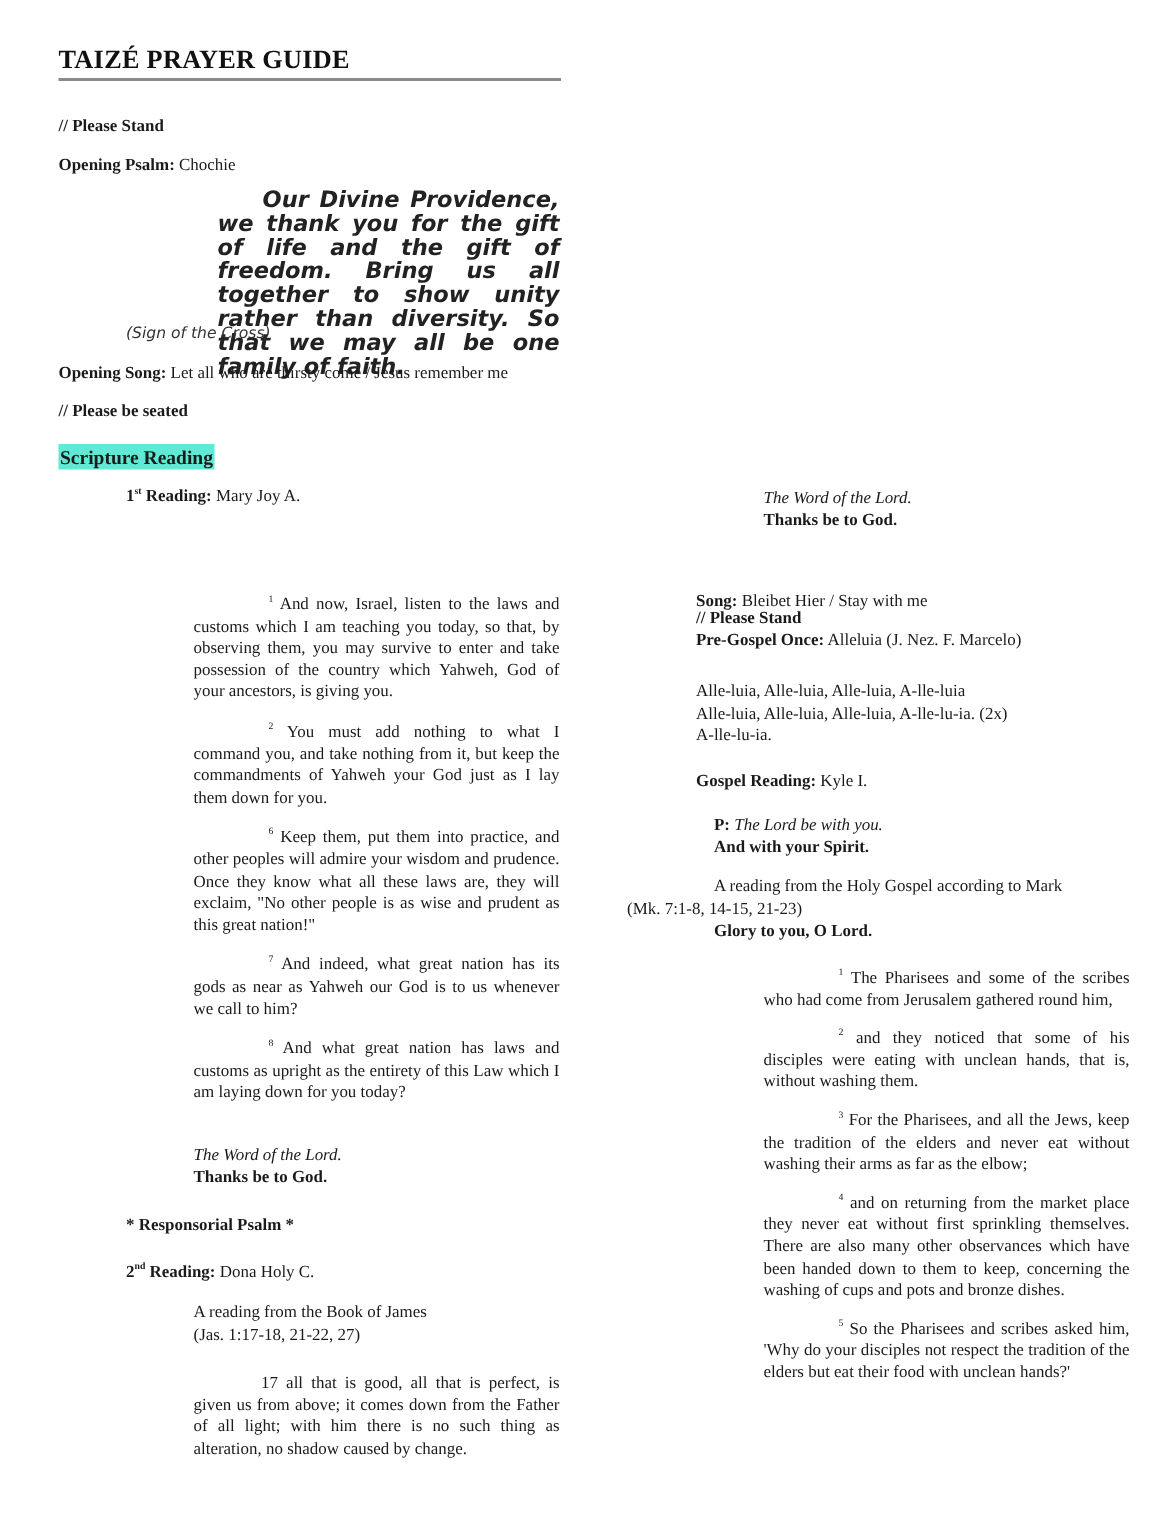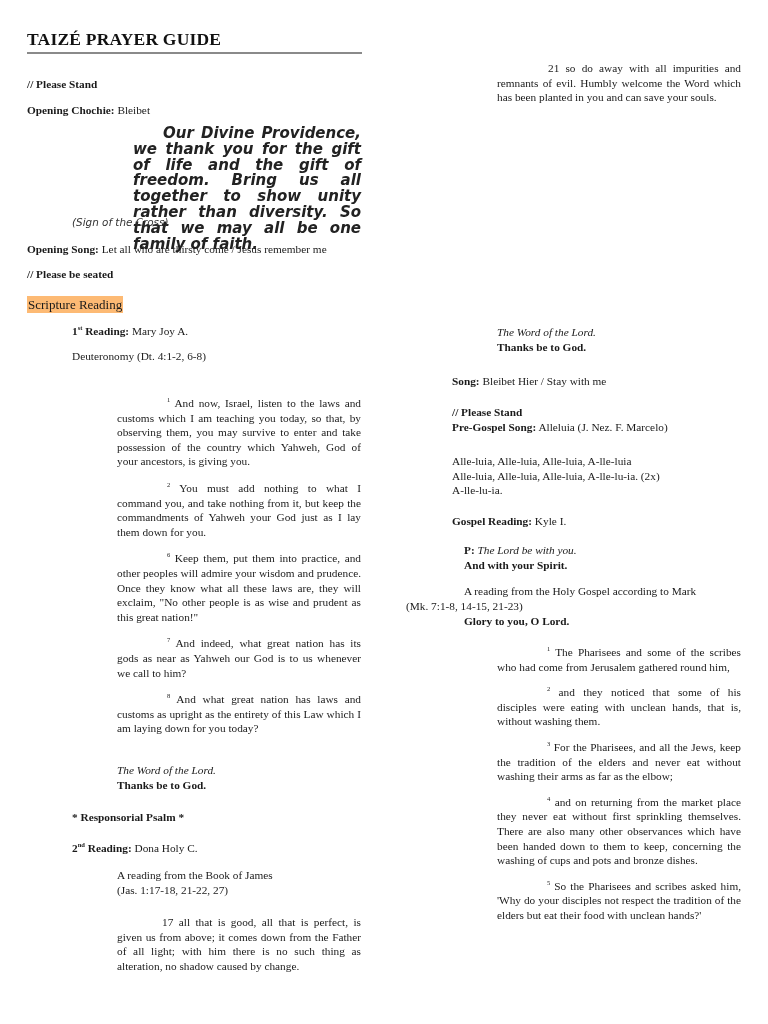--- a/index.html
+++ b/index.html
@@ -6,21 +6,21 @@
   html, body {
     width: 768px; height: 1024px; background: #ffffff; overflow: hidden;
   }
   body {
     font-family: "Liberation Serif", "DejaVu Serif", serif;
     color: #1a1a1a;
     font-size: 11.3px;
     line-height: 14.6px;
     position: relative;
   }
-  .abs { position: absolute; }
+  .abs { position: absolute; margin-left: 12px; }
   .b { font-weight: bold; }
   .i { font-style: italic; }
   .just { text-align: justify; }
   sup { font-size: 6.5px; vertical-align: super; line-height: 0; }
 
   
   .title {
     left: 27px; top: 29px; width: 335px;
     font-family: "Liberation Serif", serif;
     font-weight: bold; font-size: 17.5px; line-height: 20px;
@@ -35,37 +35,37 @@
     font-style: italic; font-weight: bold;
     font-size: 15px; line-height: 15.8px;
     text-align: justify;
     color: #222;
   }
   .sign-cross {
     font-family: "DejaVu Sans", sans-serif;
     font-style: italic; font-size: 10.4px; color: #333;
   }
   .highlight {
-    background: #fdba74;
-    font-weight: normal; font-size: 13px;
+    background: #5eead4;
+    font-weight: bold; font-size: 13px;
     padding: 1px 1px;
     line-height: 17px;
   }
   .para p { text-indent: 50px; }
 </style>
 </head>
 <body>
 
 <div class="abs title">TAIZÉ PRAYER GUIDE</div>
 
 <div class="abs b" style="left:27px; top:77px;">// Please Stand</div>
 
 <div class="abs" style="left:27px; top:103px;">
-  <span class="b">Opening Chochie:</span>
-  <span>Bleibet</span>
+  <span class="b">Opening Psalm:</span>
+  <span>Chochie</span>
 </div>
 
 <div class="abs prayer-text" style="left:133px; top:126px; width:228px; text-indent:30px;">Our Divine Providence, we thank you for the gift of life and the gift of freedom. Bring us all together to show unity rather than diversity. So that we may all be one family of faith.</div>
 
 <div class="abs sign-cross" style="left:72px; top:215px;text-align:center;">(Sign of the Cross)</div>
 
 <div class="abs" style="left:27px; top:242px; white-space:nowrap;">
   <span class="b">Opening Song:</span>
   <span>Let all who are thirsty come / Jesus remember me</span>
 </div>
@@ -75,21 +75,20 @@
 <div class="abs" style="left:27px; top:296px;">
   <span class="highlight">Scripture Reading</span>
 </div>
 
 <div class="abs" style="left:72px; top:324px;">
   <span class="b"><span>1</span><sup>st</sup> <span>Reading:</span></span>
   <span>Mary Joy A.</span>
 </div>
 
 <div class="abs" style="left:72px; top:349px; width:220px;">
-  <div>Deuteronomy (Dt. 4:1-2, 6-8)</div>
 </div>
 
 <div class="abs just para" style="left:117px; top:396px; width:244px;">
   <p><sup>1</sup> <span>And now, Israel, listen to the laws and customs which I am teaching you today, so that, by observing them, you may survive to enter and take possession of the country which Yahweh, God of your ancestors, is giving you.</span></p>
   <p style="margin-top:12px;"><sup>2</sup> <span>You must add nothing to what I command you, and take nothing from it, but keep the commandments of Yahweh your God just as I lay them down for you.</span></p>
   <p style="margin-top:12px;"><sup>6</sup> <span>Keep them, put them into practice, and other peoples will admire your wisdom and prudence. Once they know what all these laws are, they will exclaim, "No other people is as wise and prudent as this great nation!"</span></p>
   <p style="margin-top:12px;"><sup>7</sup> <span>And indeed, what great nation has its gods as near as Yahweh our God is to us whenever we call to him?</span></p>
   <p style="margin-top:12px;"><sup>8</sup> <span>And what great nation has laws and customs as upright as the entirety of this Law which I am laying down for you today?</span></p>
 </div>
 
@@ -106,37 +105,36 @@
 </div>
 
 <div class="abs" style="left:117px; top:868px;">
   <div>A reading from the Book of James</div>
   <div>(Jas. 1:17-18, 21-22, 27)</div>
 </div>
 
 <div class="abs just" style="left:117px; top:915px; width:244px; text-indent:45px;">17 all that is good, all that is perfect, is given us from above; it comes down from the Father of all light; with him there is no such thing as alteration, no shadow caused by change.</div>
 
 <div class="abs just" style="left:497px; top:49px; width:244px;">
-  <p style="text-indent:51px; margin-top:12px;">21 so do away with all impurities and remnants of evil. Humbly welcome the Word which has been planted in you and can save your souls.</p>
 </div>
 
 <div class="abs" style="left:497px; top:325px;">
   <div class="i">The Word of the Lord.</div>
   <div class="b">Thanks be to God.</div>
 </div>
 
-<div class="abs" style="left:452px; top:374px;">
+<div class="abs" style="left:452px; top:394px;">
   <span class="b">Song:</span>
   <span>Bleibet Hier / Stay with me</span>
 </div>
 
 <div class="abs" style="left:452px; top:405px;">
   <div class="b">// Please Stand</div>
   <div>
-    <span class="b">Pre-Gospel Song:</span>
+    <span class="b">Pre-Gospel Once:</span>
     <span>Alleluia (J. Nez. F. Marcelo)</span>
   </div>
 </div>
 
 <div class="abs" style="left:452px; top:454px;">
   <div>Alle-luia, Alle-luia, Alle-luia, A-lle-luia</div>
   <div>Alle-luia, Alle-luia, Alle-luia, A-lle-lu-ia. (2x)</div>
   <div>A-lle-lu-ia.</div>
 </div>
 

